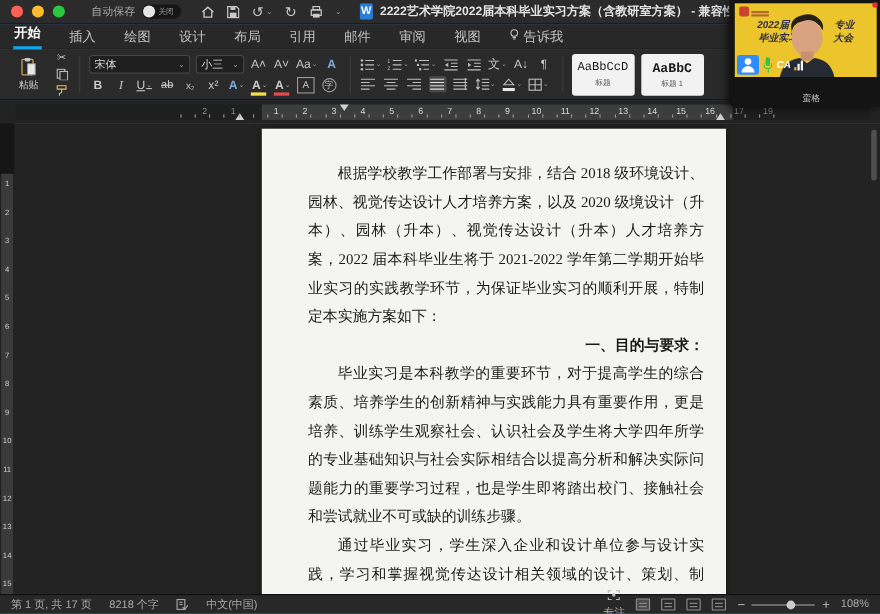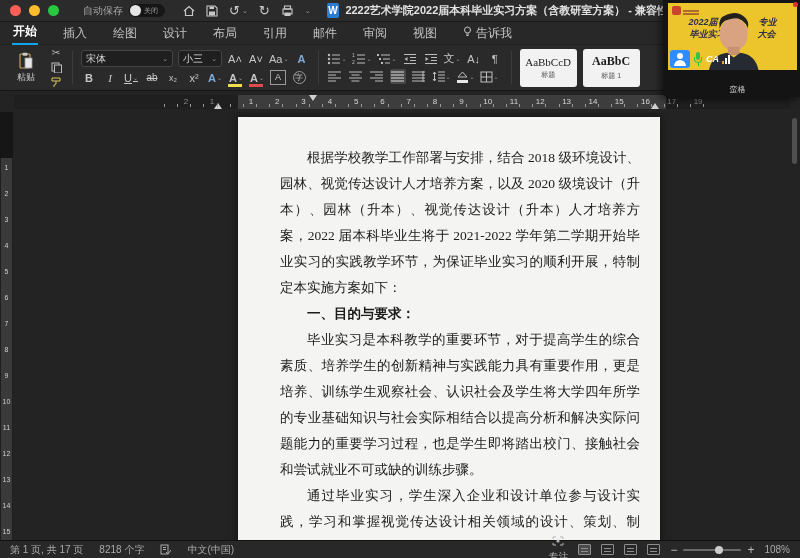--- a/index.html
+++ b/index.html
@@ -23,21 +23,21 @@
   .doc-title-wrap { display:flex; align-items:center; gap:6px; margin-left:16px; white-space:nowrap; overflow:hidden; }
   .wicon { width:13px; height:15px; background:#2b7cd3; border-radius:2px; color:#fff; font-size:10px; font-weight:bold;
     display:flex; align-items:center; justify-content:center; }
   .doc-title { color:#e3e3e3; font-size:11px; font-weight:bold; }
   .doc-saved { color:#8a8a8a; font-size:11px; }
 
   
   .tabsrow { position:absolute; top:22px; left:0; right:0; height:23px; background:#282828; display:flex;
     align-items:center; gap:24px; padding-left:12px; border-bottom:1px solid #1f1f1f; }
   .rtab { color:#c3c3c3; font-size:12px; padding:3px 1px; cursor:default; display:flex; align-items:center; gap:4px; }
-  .rtab.active { color:#ffffff; font-weight:bold; border-bottom:4px solid #0ea5e9; }
+  .rtab.active { color:#ffffff; font-weight:bold; border-bottom:6px solid #0ea5e9; }
 
   
   .ribbon { position:absolute; top:45px; left:0; right:0; height:46px; background:#2a2a2a;
     display:flex; align-items:stretch; border-bottom:1px solid #171717; }
   .grp { display:flex; align-items:center; padding:0 6px; }
   .vsep { width:1px; background:#3c3c3c; margin:6px 2px; }
   .paste-btn { display:flex; flex-direction:column; align-items:center; justify-content:center; gap:1px;
     width:40px; height:42px; color:#c9c9c9; font-size:9px; }
   .mini-col { display:flex; flex-direction:column; justify-content:center; gap:3px; margin-left:2px; }
   .mini { width:16px; height:12px; display:flex; align-items:center; justify-content:center; color:#bdbdbd; font-size:10px; }
@@ -53,21 +53,21 @@
   .strike{text-decoration:line-through;font-size:10px}
   .fx{color:#7fa8d9;font-weight:bold}
   .hl{position:relative;font-weight:bold} .hl::after{content:"";position:absolute;left:0;right:2px;bottom:-2px;height:3px;background:#f3df4e;}
   .fc{position:relative;font-weight:bold} .fc::after{content:"";position:absolute;left:0;right:2px;bottom:-2px;height:3px;background:#e14b4b;}
   .boxA{border:1px solid #9a9a9a;font-size:9px;padding:0 2px;line-height:11px}
   .circleA{border:1px solid #9a9a9a;border-radius:50%;width:13px;height:13px;font-size:8px;display:flex;align-items:center;justify-content:center}
   .sup{font-size:11px} .sub{font-size:9px}
   .styles { display:flex; gap:6px; align-items:center; }
   .style-card { width:57px; height:38px; background:#f2f2f2; border-radius:3px; display:flex; flex-direction:column;
     align-items:center; justify-content:center; color:#1c1c1c; }
-  .style-sample { font-size:11px; font-family:Liberation Serif, serif; }
+  .style-sample { font-size:11px; font-family:Liberation Mono, monospace; }
   .style-card.h1 .style-sample { font-weight:bold; font-size:12px;text-align:right; }
   .style-label { font-size:7px; color:#555; margin-top:2px; }
 
   
   .rulerzone { position:absolute; top:91px; left:0; right:0; height:21px; background:#232323; }
   .hruler { position:absolute; top:4px; left:14px; right:10px; height:14px; background:#1f1f1f; border-radius:2px; }
   .hr-band { position:absolute; left:224px; top:0; width:428px; height:14px; background:#3d3d3d; }
   .hr-num { position:absolute; top:2px; font-size:8px; color:#d8d8d8; transform:translateX(-50%); }
   .hr-num.dim { color:#8a8a8a; }
   .hr-tick { position:absolute; bottom:2px; width:1px; height:3px; background:#9a9a9a; }
@@ -80,21 +80,21 @@
   .docarea { position:absolute; top:112px; left:0; right:0; bottom:18px; background:#232323; overflow:hidden; }
   .vruler { position:absolute; left:0; top:0; bottom:0; width:13px; background:#1f1f1f; }
   .vr-margin { position:absolute; top:0; left:0; right:0; height:46px; background:#161616; }
   .vr-band { position:absolute; top:46px; left:1px; width:11px; bottom:0; background:#3a3a3a; }
   .vr-num { position:absolute; left:0; width:13px; text-align:center; font-size:7px; color:#cfcfcf; }
   .page { position:absolute; left:238px; top:5px; width:422px; height:600px; background:#f4f4f2;
     box-shadow:0 0 8px rgba(0,0,0,.55); color:#1b1b1b; }
   .doc-content { padding:28px 20px 0 42px; font-family:"Liberation Serif","DejaVu Serif",serif; }
   .d-title { text-align:center; font-weight:bold; font-size:15px; line-height:26px; margin-bottom:14px; }
   .d-para { font-size:13.5px; line-height:26px; text-align:justify; text-indent:2em; }
-  .d-heading { font-size:13.5px; line-height:26px; font-weight:bold; text-indent:2em; }
+  .d-heading { font-size:13.5px; line-height:26px; font-weight:bold; text-indent:2em;text-align:right; }
   .scrollthumb { position:absolute; right:3px; top:6px; width:5px; height:46px; background:#4f4f4f; border-radius:3px; }
 
   
   .statusbar { position:absolute; left:0; right:0; bottom:0; height:18px; background:#282828; border-top:1px solid #111;
     display:flex; align-items:center; color:#ababab; font-size:10px; padding:0 10px; gap:16px; }
   .sb-right { margin-left:auto; display:flex; align-items:center; gap:10px; }
   .sb-ic { display:flex; align-items:center; gap:4px; color:#b5b5b5;flex-direction:column; }
   .viewic { width:13px; height:11px; border:1px solid #8f8f8f; border-radius:1px; position:relative; }
   .viewic.sel { background:#4a4a4a; }
   .viewic i { position:absolute; left:2px; right:2px; top:3px; border-top:1px solid #8f8f8f; }

